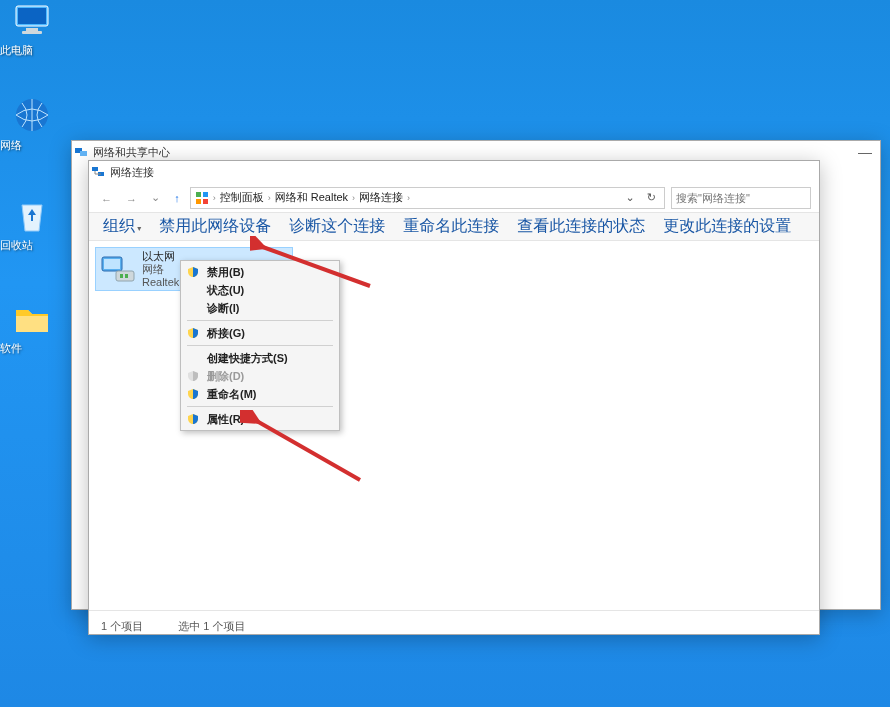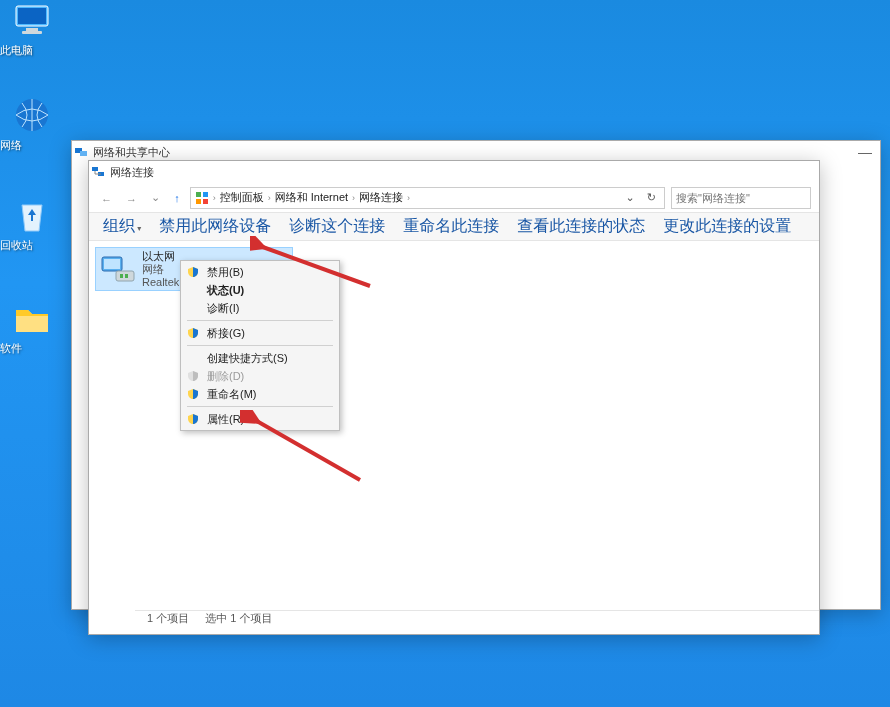--- a/index.html
+++ b/index.html
@@ -80,38 +80,37 @@
 
 
 .ctx {
   position: absolute; left: 180px; top: 260px; width: 160px;
   background: #f5f5f5; border: 1px solid #bfbfbf;
   box-shadow: 2px 2px 6px rgba(0,0,0,0.25);
   font-size: 11px; padding: 2px 0; z-index: 50;
 }
 .ctx .mi {
   display: flex; align-items: center; height: 18px; padding: 0 10px 0 26px;
-  position: relative; cursor: pointer; color: #222;
+  position: relative; cursor: pointer; color: #222; font-weight: bold;
 }
 .ctx .mi.disabled { color: #9a9a9a; cursor: default; }
 .ctx .mi.bold { font-weight: 700; }
 .ctx .sep { height: 1px; background: #d0d0d0; margin: 3px 6px; }
 .ctx .shield {
   position: absolute; left: 6px; width: 12px; height: 12px;
 }
 
 
 .arrow { position: absolute; pointer-events: none; z-index: 60; }
 
 
 .statusbar {
-  height: 24px; display: flex; align-items: flex-start; gap: 16px;
+  height: 24px; display: flex; align-items: flex-end; gap: 35px;
   padding: 0 12px; font-size: 11px; color: #555; border-top: 1px solid #e5e5e5;
   background: #fff;
-  margin-left: 46px;
 }
 
 
 svg { display: block; }
 </style>
 </head>
 <body>
 
 <div class="desktop-icon" style="left:0px; top:0px">
   <div class="icon-box">
@@ -193,21 +192,21 @@
         <svg width="14" height="14" viewBox="0 0 14 14">
             <rect x="1" y="1" width="5" height="5" fill="#4caf50"></rect>
             <rect x="8" y="1" width="5" height="5" fill="#2196f3"></rect>
             <rect x="1" y="8" width="5" height="5" fill="#ff9800"></rect>
             <rect x="8" y="8" width="5" height="5" fill="#f44336"></rect>
           </svg>
       </span>
       <span class="chev">›</span>
       <span class="seg">控制面板</span>
       <span class="chev">›</span>
-      <span class="seg">网络和 Internet</span>
+      <span class="seg">网络和 Realtek</span>
       <span class="chev">›</span>
       <span class="seg">网络连接</span>
       <span class="chev">›</span>
       <span style="flex:1"></span>
       <span class="path-refresh">⌄</span>
       <span class="path-refresh">↻</span>
     </div>
 
     <div class="search-box">
       <input placeholder="搜索&quot;网络连接&quot;" style="">

